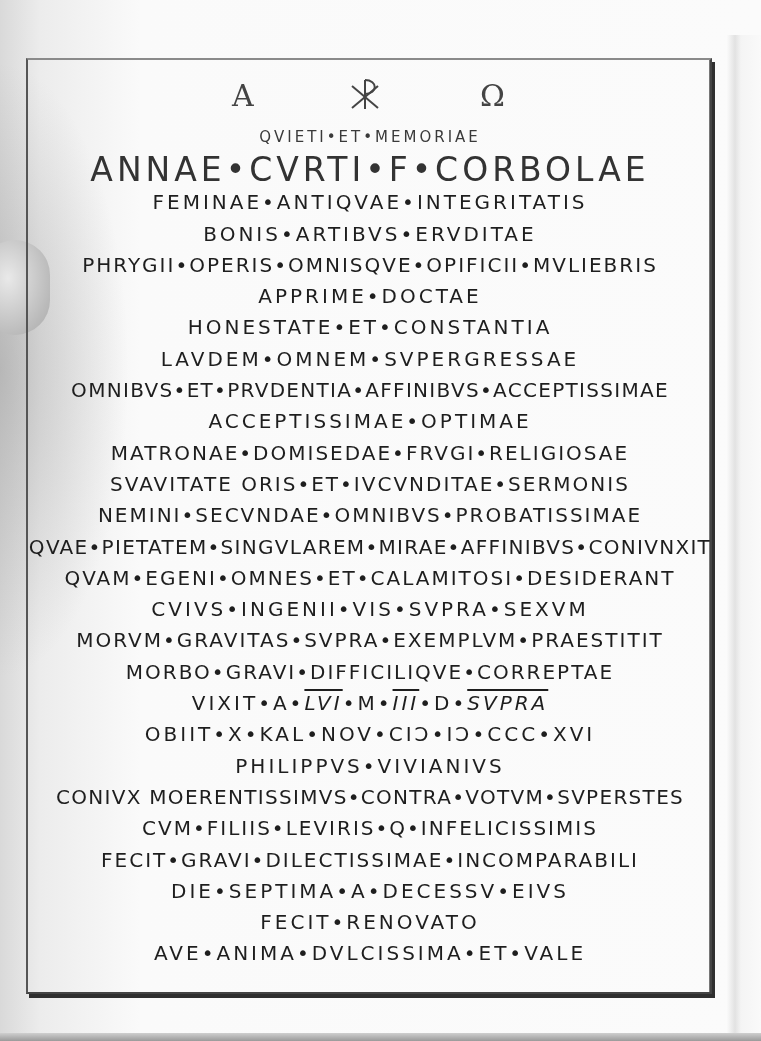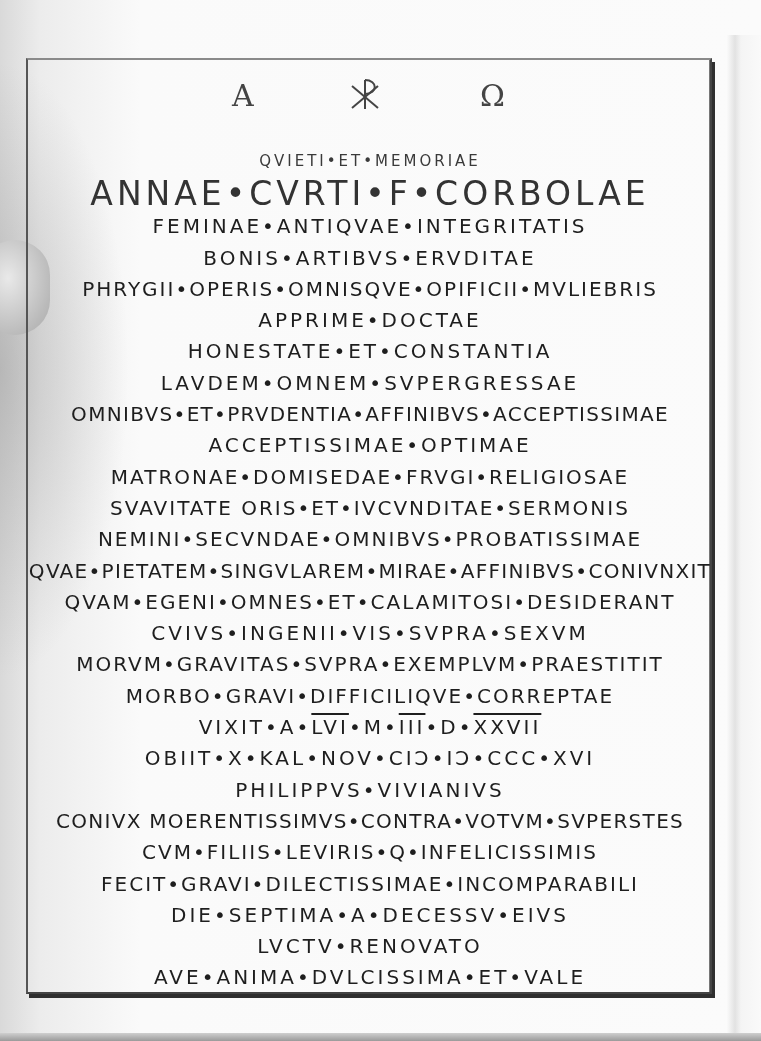--- a/index.html
+++ b/index.html
@@ -77,37 +77,36 @@
   .symbol.alpha { left: 204px; }
   .symbol.chirho { left: 320px; }
   .symbol.omega { left: 452px; }
   .chirho svg { display: block; }
 
   .lines {
     position: absolute;
     top: 62px;
     left: -8px;
     width: 700px;
-    margin-top: 24px;
   }
   .line {
     text-align: center;
     font-family: "DejaVu Sans", "Liberation Sans", sans-serif;
     color: #1e1e1e;
     letter-spacing: 3px;
     font-size: 20px;
     line-height: 31.3px;
     height: 31.3px;
     white-space: nowrap;
   }
   .line.small { font-size: 15px; letter-spacing: 3px; color: #3a3a3a; }
   .line.big { font-size: 33px; letter-spacing: 4px; color: #333; line-height: 34px; height: 34px; }
   .line.tight { letter-spacing: 2px; }
   .line.tighter { letter-spacing: 1.3px; }
-  .ovl { text-decoration: overline; }
+  .ovl { text-decoration: overline; font-style: italic; }
 </style>
 </head>
 <body>
 
 <div class="photo">
   <div class="shadow-left"></div>
   <div class="finger"></div>
   <div class="photo-right-edge"></div>
 
   <div class="plaque">
@@ -139,27 +138,27 @@
       <div class="line">ACCEPTISSIMAE•OPTIMAE</div>
       <div class="line tight">MATRONAE•DOMISEDAE•FRVGI•RELIGIOSAE</div>
       <div class="line tight">SVAVITATE ORIS•ET•IVCVNDITAE•SERMONIS</div>
       <div class="line tight">NEMINI•SECVNDAE•OMNIBVS•PROBATISSIMAE</div>
       <div class="line tighter">QVAE•PIETATEM•SINGVLAREM•MIRAE•AFFINIBVS•CONIVNXIT</div>
       <div class="line tight">QVAM•EGENI•OMNES•ET•CALAMITOSI•DESIDERANT</div>
       <div class="line">CVIVS•INGENII•VIS•SVPRA•SEXVM</div>
       <div class="line tight">MORVM•GRAVITAS•SVPRA•EXEMPLVM•PRAESTITIT</div>
       <div class="line tight">MORBO•GRAVI•DIFFICILIQVE•CORREPTAE</div>
       <div class="line">
-        <span>VIXIT•A•</span><span class="ovl">LVI</span><span>•M•</span><span class="ovl">III</span><span>•D•</span><span class="ovl">XXVII</span>
+        <span>VIXIT•A•</span><span class="ovl">LVI</span><span>•M•</span><span class="ovl">III</span><span>•D•</span><span class="ovl">SVPRA</span>
       </div>
       <div class="line">OBIIT•X•KAL•NOV•CIↃ•IↃ•CCC•XVI</div>
       <div class="line">PHILIPPVS•VIVIANIVS</div>
       <div class="line tighter">CONIVX MOERENTISSIMVS•CONTRA•VOTVM•SVPERSTES</div>
       <div class="line tight">CVM•FILIIS•LEVIRIS•Q•INFELICISSIMIS</div>
       <div class="line tight">FECIT•GRAVI•DILECTISSIMAE•INCOMPARABILI</div>
       <div class="line">DIE•SEPTIMA•A•DECESSV•EIVS</div>
-      <div class="line">LVCTV•RENOVATO</div>
+      <div class="line">FECIT•RENOVATO</div>
       <div class="line">AVE•ANIMA•DVLCISSIMA•ET•VALE</div>
     </div>
   </div>
 
   <div class="photo-bottom-edge"></div>
 </div>
 
 </body></html>

